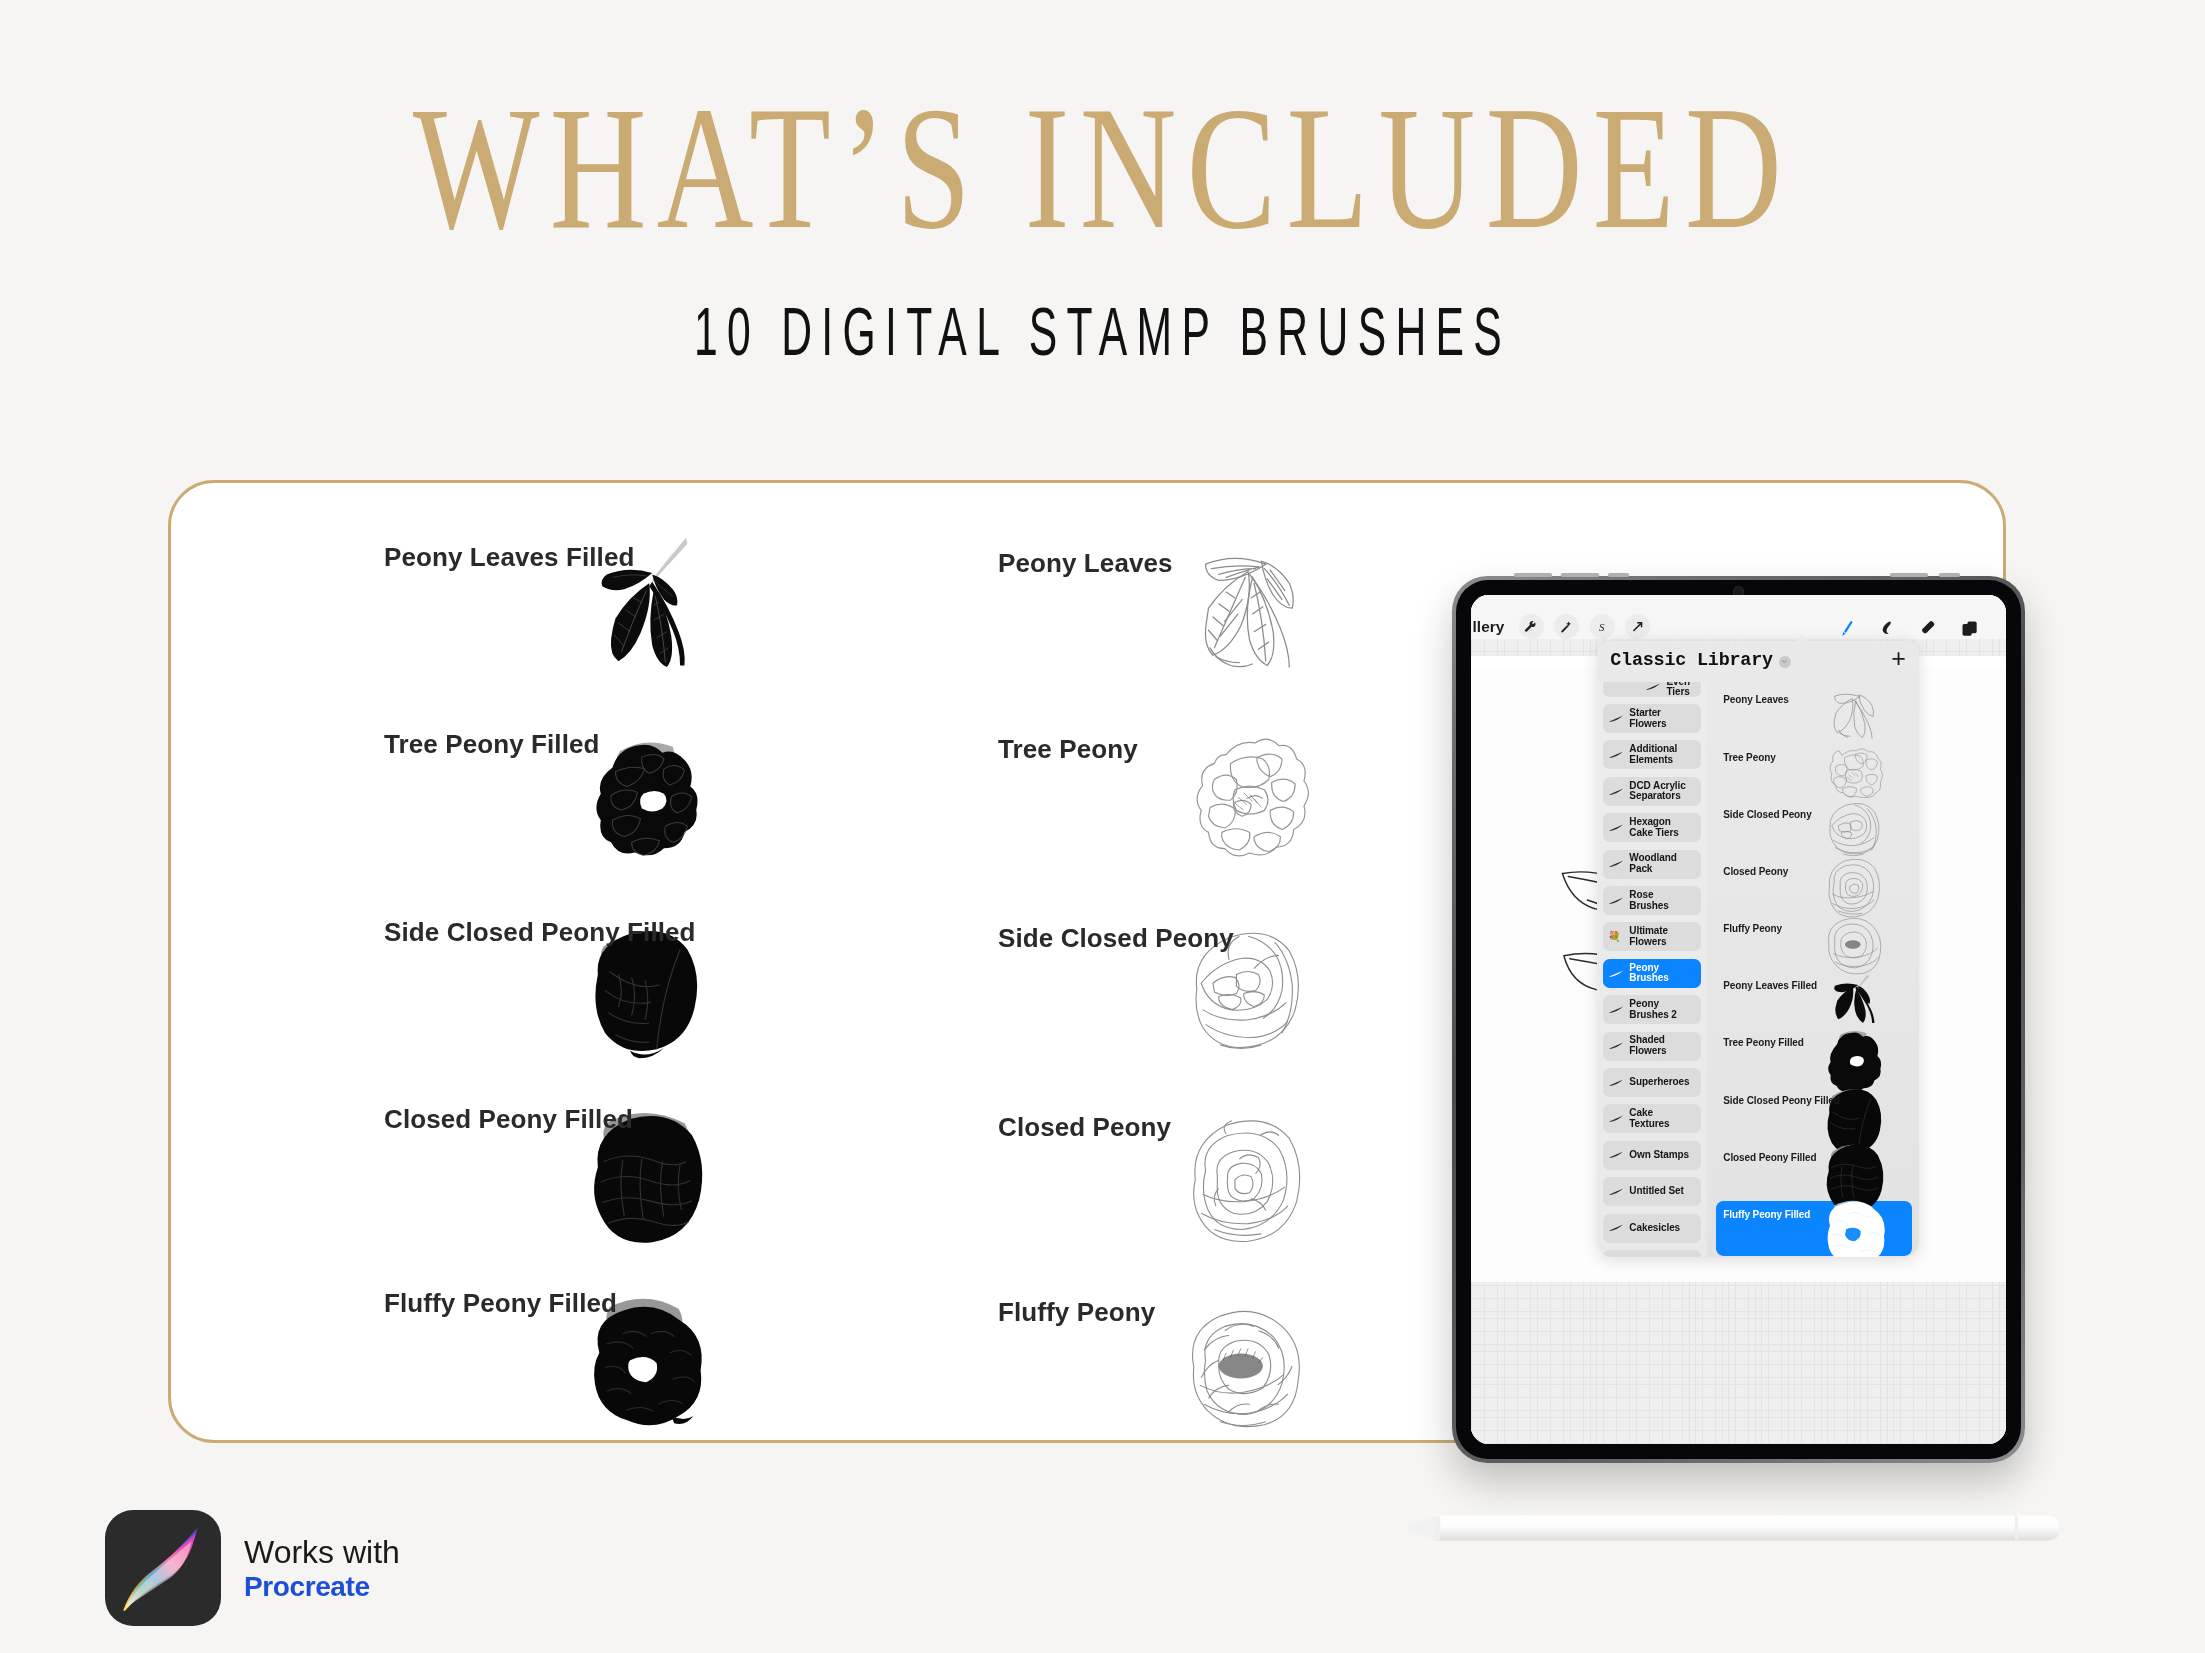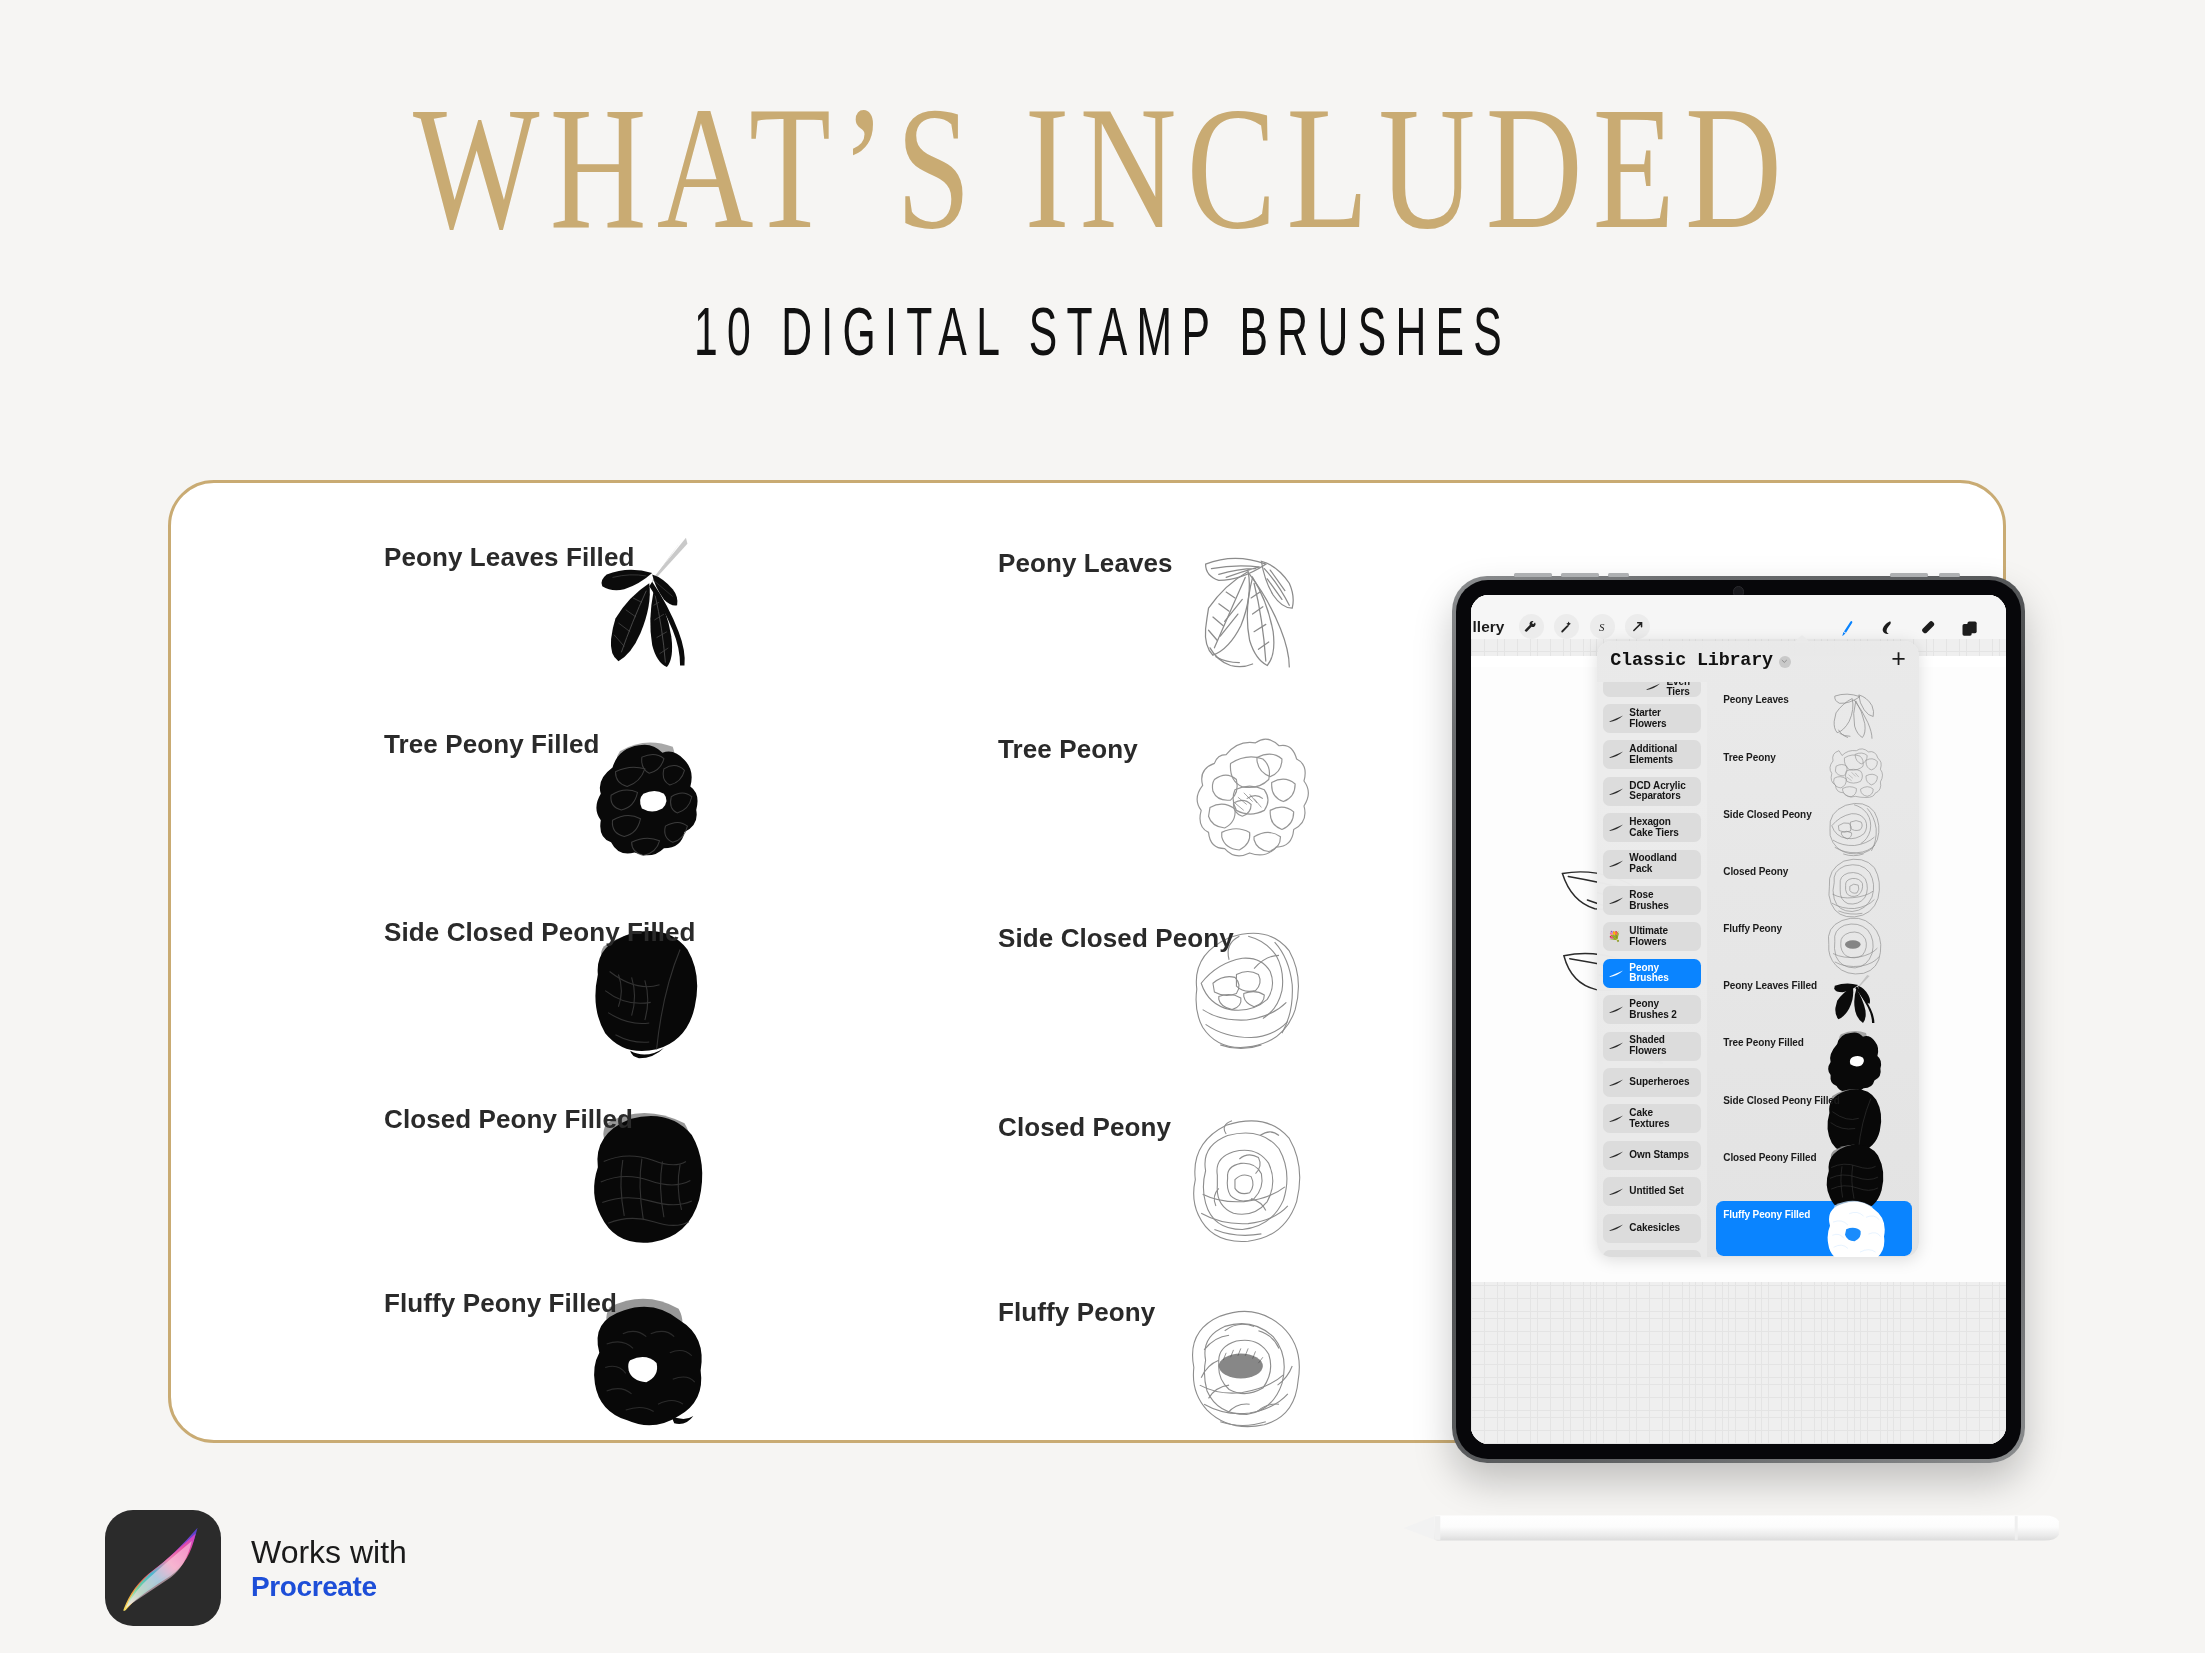--- a/index.html
+++ b/index.html
@@ -318,21 +318,21 @@
   }
   .apple-pencil svg { width: 100%; height: 100%; }
 
   
   .footer-badge {
     position: absolute;
     left: 105px;
     top: 1510px;
     display: flex;
     align-items: center;
-    gap: 30px;
+    gap: 23px;
   }
   .procreate-logo {
     width: 116px; height: 116px;
     border-radius: 28px;
     background: #2b2b2b;
     display: flex; align-items: center; justify-content: center;
     flex-shrink: 0;
   }
   .procreate-logo svg { width: 96px; height: 96px; }
   .footer-text-works {

